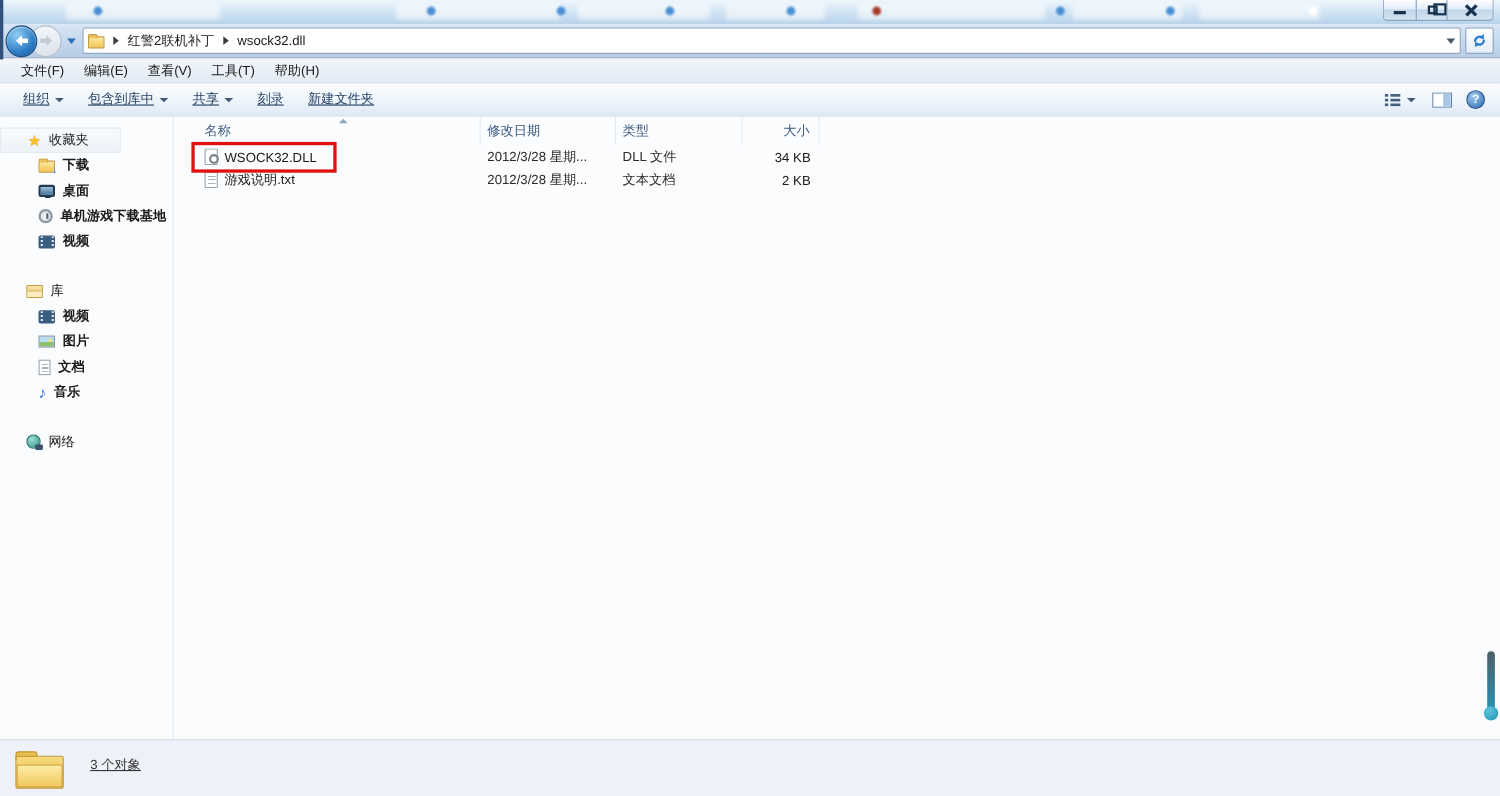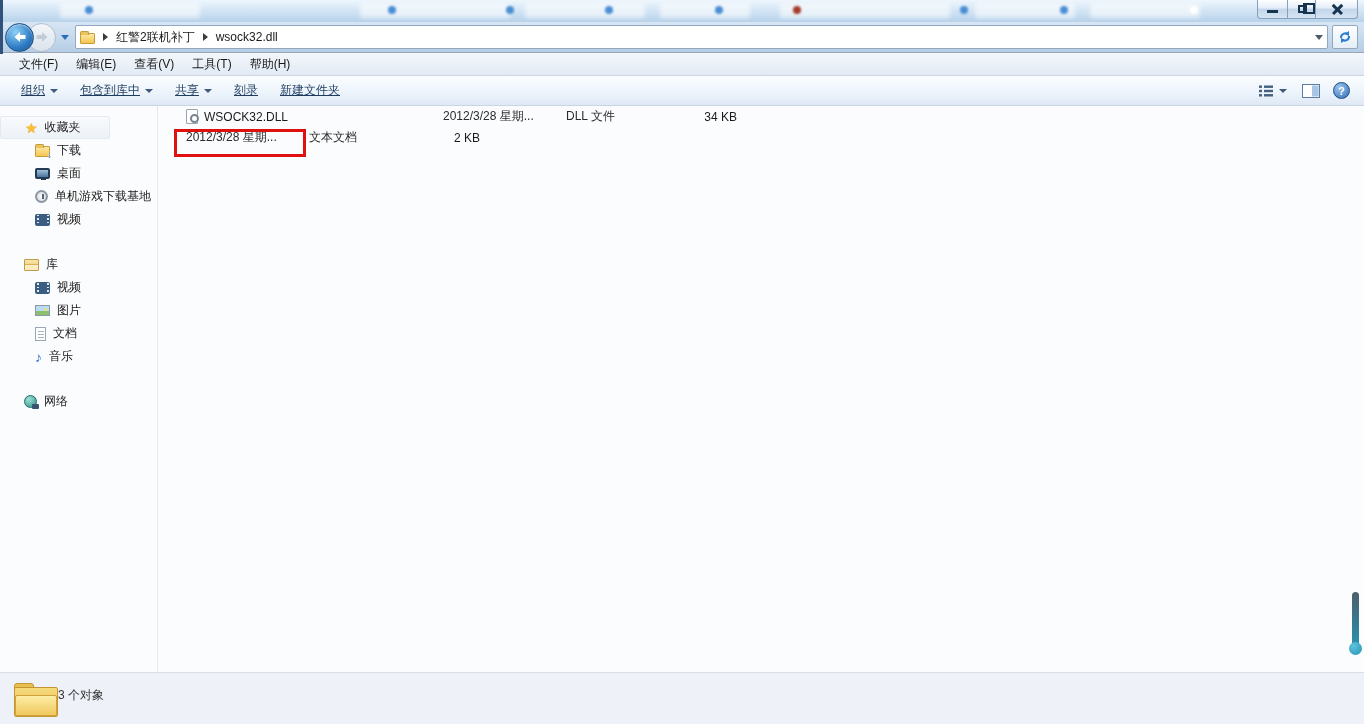--- a/index.html
+++ b/index.html
@@ -61,21 +61,21 @@
   .tb-caret { width:0; height:0; border-left:4px solid transparent; border-right:4px solid transparent; border-top:4px solid #41597a; }
   .tb-right { margin-left:auto; display:flex; align-items:center; gap:13px; }
   .help-circle { width:17px; height:17px; border-radius:50%; border:1px solid #1d4c86; color:#fff; font-weight:bold; font-size:11px;
     background:radial-gradient(circle at 35% 30%, #9cc7ef, #2f6cb3); display:flex; align-items:center; justify-content:center; }
 
   
   .content { flex:1 1 auto; display:flex; background:#fbfcfd; position:relative; overflow:hidden; }
 
   .sidebar { width:158px; flex:0 0 auto; border-right:1px solid #e4e9ef; padding-top:10px; }
   .side-row { height:23px; display:flex; align-items:center; gap:7px; padding-left:24px; white-space:nowrap; }
-  .side-row.child { padding-left:35px; }
+  .side-row.child { padding-left:35px;font-weight:bold; }
   .side-group { margin-bottom:0; }
   .side-group + .side-group { margin-top:22px; }
   .hl { background:linear-gradient(180deg,#f8fafc,#edf2f8); border:1px solid #e4eaf1; border-radius:2px; width:110px; }
   .ic { flex:0 0 auto; display:inline-block; position:relative; }
 
   
   .star { color:#fbbf2f; font-size:14px; line-height:14px; text-shadow:0 0 1px #c98f1e; }
   .mini-folder { width:15px; height:11px; background:linear-gradient(#fde9a7,#f3c64f); border:1px solid #c79a3a; border-radius:1px; margin-top:2px; }
   .mini-folder::before { content:""; position:absolute; top:-3px; left:-1px; width:7px; height:3px; background:#eac55e; border:1px solid #c79a3a; border-bottom:none; border-radius:2px 2px 0 0; }
   .dl::after { content:"\2193"; position:absolute; right:-3px; bottom:-4px; color:#2f6fd0; font-weight:bold; font-size:10px; text-shadow:0 0 2px #fff,0 0 2px #fff; }
@@ -132,21 +132,21 @@
   .pin-dot { position:absolute; right:2px; top:536px; width:13px; height:13px; border-radius:50%;
     background:radial-gradient(circle at 35% 30%,#5fc4de,#2492b4); }
 
   
   .detailspane { height:52px; flex:0 0 auto; background:#eef1f8; border-top:1px solid #d8dde6;
     display:flex; align-items:flex-start; padding:8px 0 0 14px; position:relative; }
   .big-folder { width:44px; height:34px; position:relative; margin-top:2px; }
   .bf-back { position:absolute; left:0; top:0; width:20px; height:8px; background:#e7c050; border:1px solid #c49632; border-radius:3px 3px 0 0; }
   .bf-body { position:absolute; left:0; top:4px; width:44px; height:30px; background:linear-gradient(#f6da7c,#e7b84e); border:1px solid #c49632; border-radius:2px; }
   .bf-front { position:absolute; left:1px; top:12px; width:42px; height:21px; background:linear-gradient(#fdeda6,#efc85e); border:1px solid #cfa23c; border-radius:2px 2px 2px 2px; }
-  .summary { margin-top:6px; color:#333; }
+  .summary { margin-left:24px; margin-top:6px; color:#333;text-decoration:underline; }
 
   svg { display:block; }
 </style>
 </head>
 <body>
 
 <div class="window">
   <div class="edge-left"></div>
 
   <div class="titlebar">
@@ -313,20 +313,35 @@
 
       <div class="side-group">
         <div class="side-row">
           <span class="ic icon-net"></span>
           <span>网络</span>
         </div>
       </div>
     </div>
 
     <div class="filearea">
+      <div class="listheader">
+        <span class="sort-up"></span>
+        <div class="hcell c-name">
+            <span>名称</span>
+          </div>
+        <div class="hcell c-date">
+            <span>修改日期</span>
+          </div>
+        <div class="hcell c-type">
+            <span>类型</span>
+          </div>
+        <div class="hcell c-size">
+            <span>大小</span>
+          </div>
+      </div>
 
       <div class="redbox"></div>
 
       <div class="frow">
         <div class="cell c-name">
           <span class="ic page page-gear"></span>
           <span>WSOCK32.DLL</span>
         </div>
         <div class="cell c-date">
             <span>2012/3/28 星期...</span>
@@ -334,20 +349,24 @@
         <div class="cell c-type">
             <span>DLL 文件</span>
           </div>
         <div class="cell c-size" style="justify-content:flex-end;padding-right:8px">
             <span>34 KB</span>
           </div>
       </div>
 
 
       <div class="frow">
+        <div class="cell c-name">
+          <span class="ic page page-lines"></span>
+          <span>游戏说明.txt</span>
+        </div>
         <div class="cell c-date">
             <span>2012/3/28 星期...</span>
           </div>
         <div class="cell c-type">
             <span>文本文档</span>
           </div>
         <div class="cell c-size" style="justify-content:flex-end;padding-right:8px">
             <span>2 KB</span>
           </div>
       </div>

